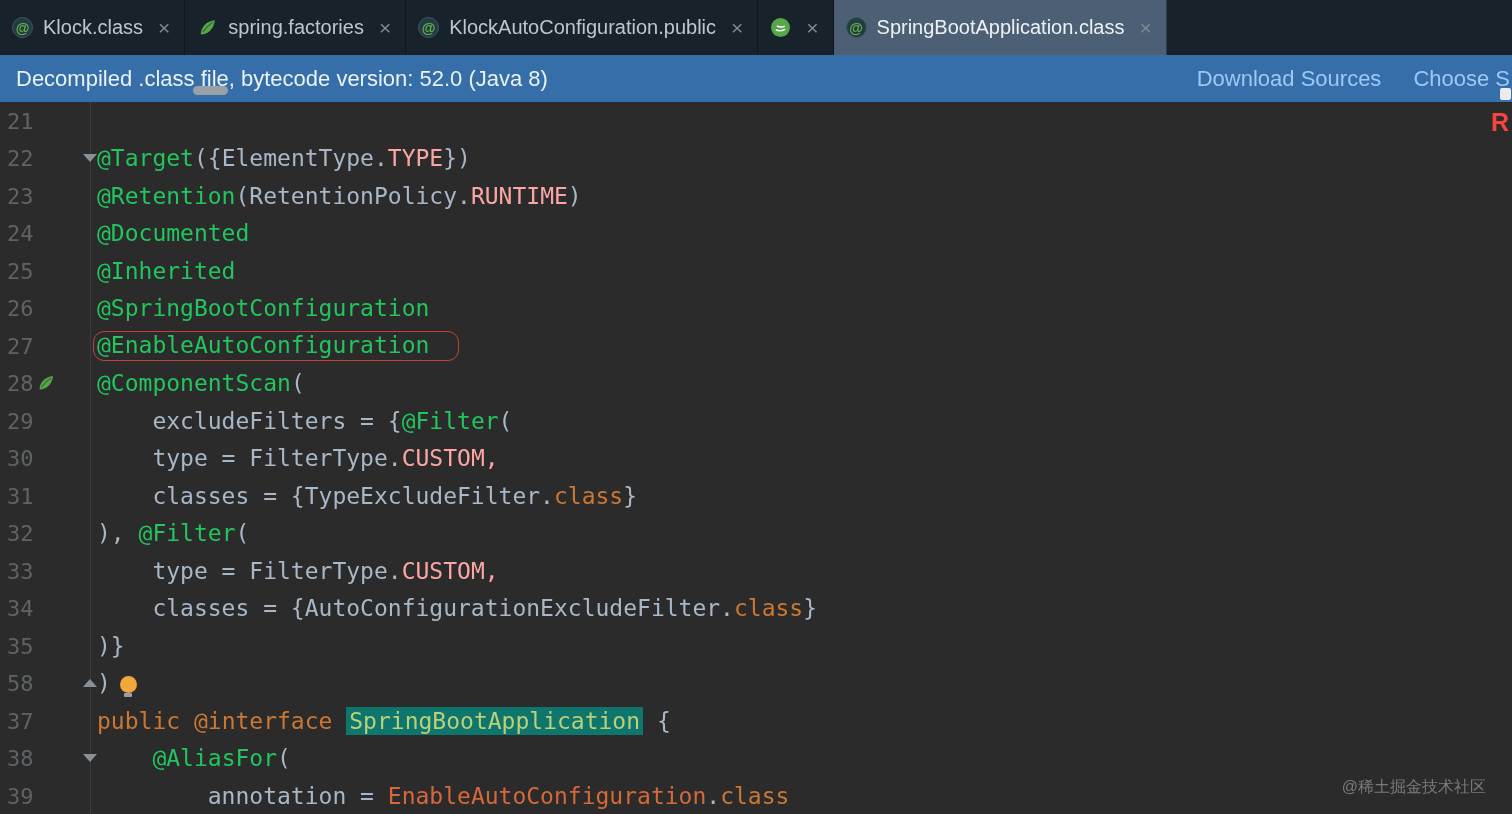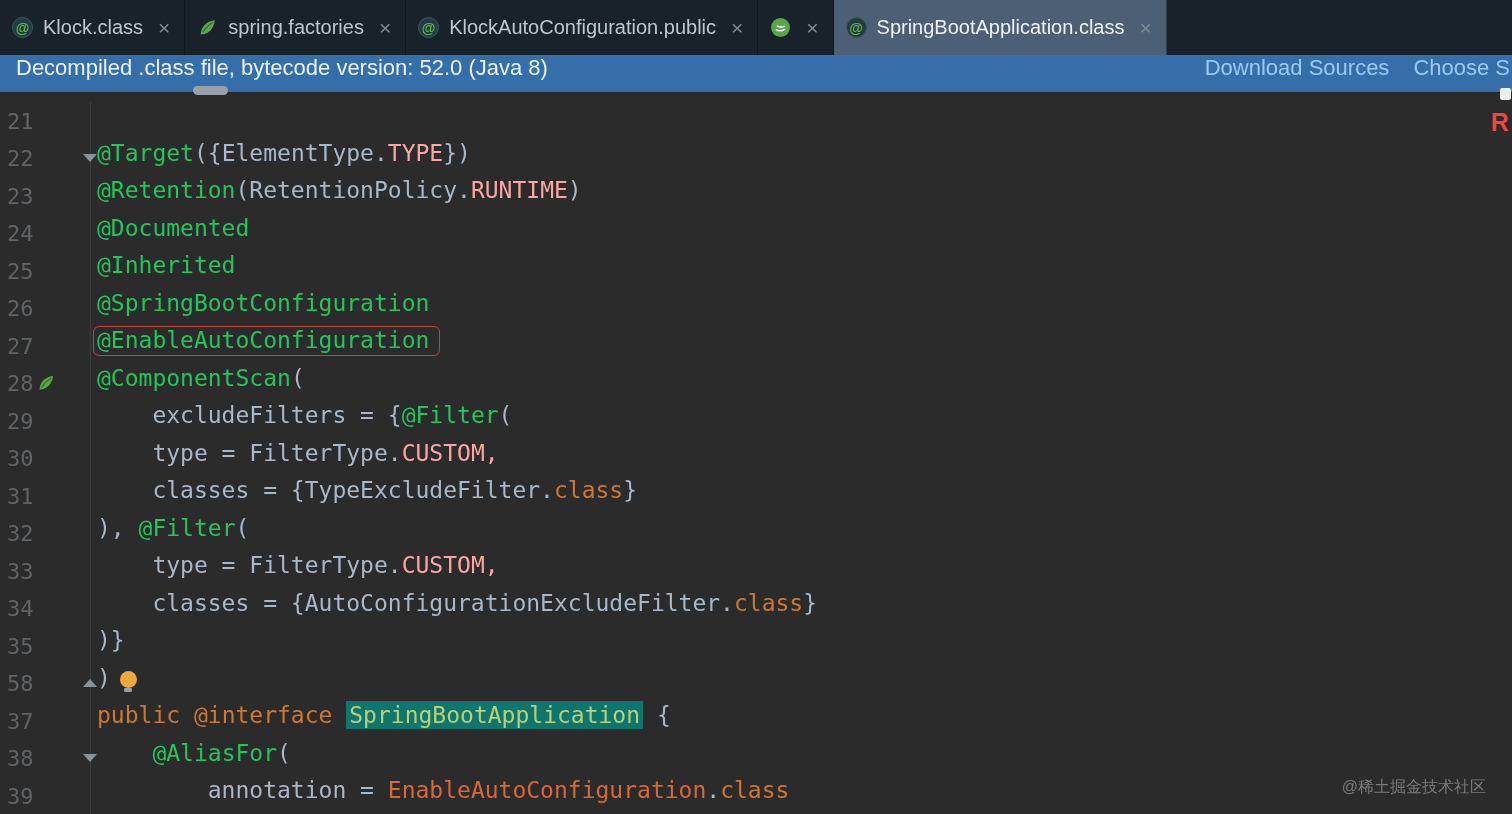--- a/index.html
+++ b/index.html
@@ -8,37 +8,37 @@
 
   
   .tabbar{position:absolute;top:0;left:0;right:0;height:55px;background:#18222B;display:flex;align-items:stretch}
   .tab{display:flex;align-items:center;gap:10px;padding:0 14px 0 12px;font-size:20px;color:#BEC6CD;cursor:pointer;border-right:1px solid rgba(0,0,0,.35);white-space:nowrap}
   .tab.active{background:#4C5F75;color:#EDF2F7}
   .tab-close{color:#7E8A93;font-size:21px;margin-left:5px;line-height:1}
   .at-icon{flex:0 0 21px;width:21px;height:21px;border-radius:50%;background:#233B42;border:1px solid #3E5862;color:#64B445;font-weight:bold;font-size:14px;display:flex;align-items:center;justify-content:center}
   .tab-svg{width:21px;height:21px;flex:0 0 21px}
 
   
-  .banner{position:absolute;top:55px;left:0;right:0;height:37px;background:#356EA9;display:flex;padding-left:16px;font-size:22px;color:#EAF2FA}
-  .banner-actions{margin-left:auto;display:flex;gap:24px;white-space:nowrap;padding-right:2px}
+  .banner{position:absolute;top:55px;left:0;right:0;height:47px;background:#356EA9;display:flex;align-items:center;padding-left:16px;font-size:22px;color:#EAF2FA}
+  .banner-actions{margin-left:auto;display:flex;gap:32px;white-space:nowrap;padding-right:2px}
   .banner-link{color:#9CC9F7;cursor:pointer;text-decoration:none}
 
   
   .editor{position:absolute;top:96px;left:0;right:0;bottom:0;padding-top:6px;font-family:"DejaVu Sans Mono","Liberation Mono",monospace;font-size:23px;overflow:hidden}
-  .code-line{display:flex;height:37.5px;position:relative}
+  .code-line{display:flex;height:37.5px;align-items:center;position:relative}
   .gutter{flex:0 0 91px;align-self:stretch;position:relative;border-right:1px solid #3A3D3F}
   .ln{position:absolute;left:7px;top:50%;transform:translateY(-50%);color:#606366;font-size:22px}
   .code-text{white-space:pre;margin-left:6px;color:#A9B7C6}
   .c-ann{color:#22c55e}
   .c-def{color:#A9B7C6}
   .c-const{color:#fca5a5;}
   .c-kw{color:#CC7832}
   .c-ref{color:#D7683A}
   .c-hl{color:#BBD077;background:#0f766e;padding:1px 3px}
-  .red-box{display:inline-block;border:1.5px solid #C0443A;border-radius:6px;padding:0 10px 2px 3px;margin:-2px 0 -2px -4px}
+  .red-box{display:inline-block;border:1.5px solid #C0443A;border-radius:11px;padding:0 29px 2px 3px;margin:-2px 0 -2px -4px}
   .fold{position:absolute;right:-7px;top:50%;transform:translateY(-50%);width:0;height:0;z-index:2}
   .fold.down{border-left:7px solid transparent;border-right:7px solid transparent;border-top:8px solid #8A9196}
   .fold.up{border-left:7px solid transparent;border-right:7px solid transparent;border-bottom:8px solid #8A9196}
   .gicon{position:absolute;left:36px;top:50%;transform:translateY(-50%);width:20px;height:20px}
   .gicon svg{width:20px;height:20px;display:block}
   .bulb{display:inline-block;width:17px;height:17px;background:#F0A73B;border-radius:50%;margin-left:9px;vertical-align:-2px;position:relative}
   .bulb::after{content:"";position:absolute;left:4px;bottom:-4px;width:8px;height:4px;background:#97A0A6;border-radius:1px}
 
   
   .pill{position:absolute;left:193px;top:86px;width:35px;height:9px;border-radius:5px;background:#99A0A7;z-index:6}

